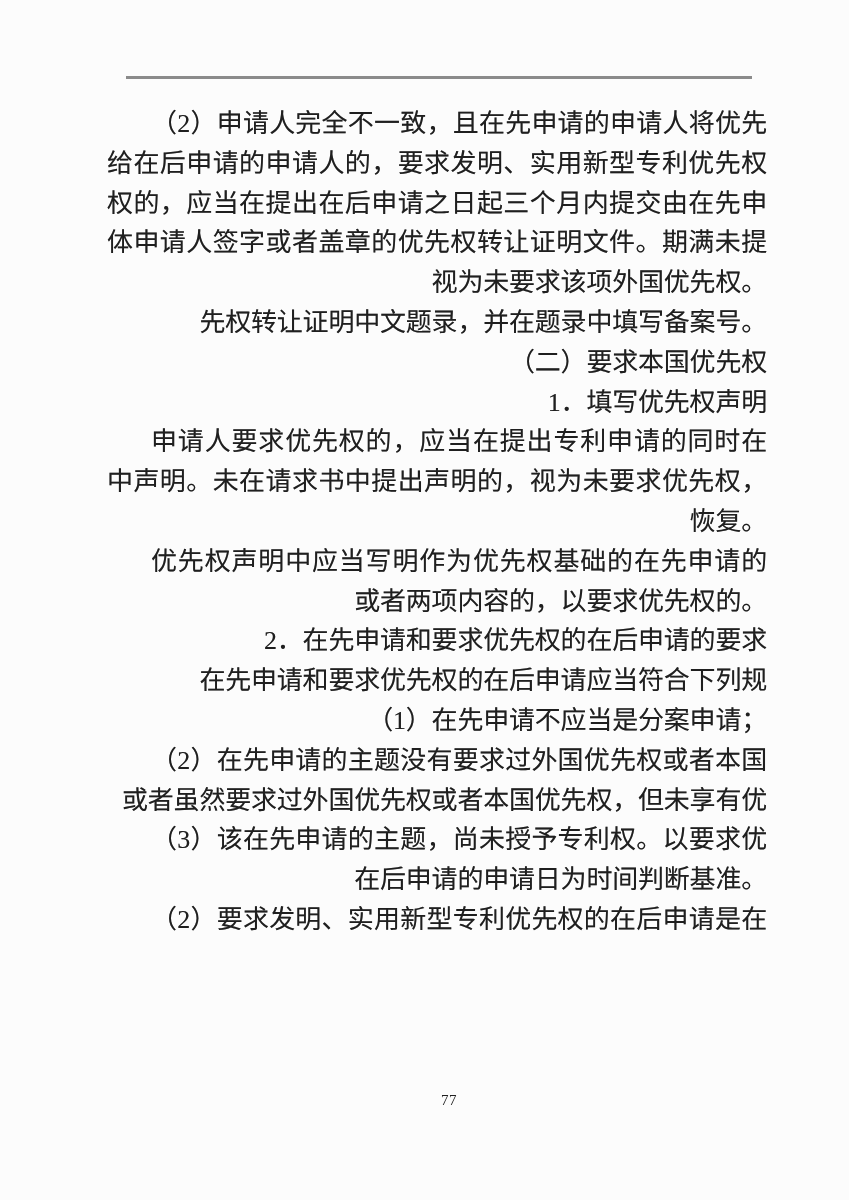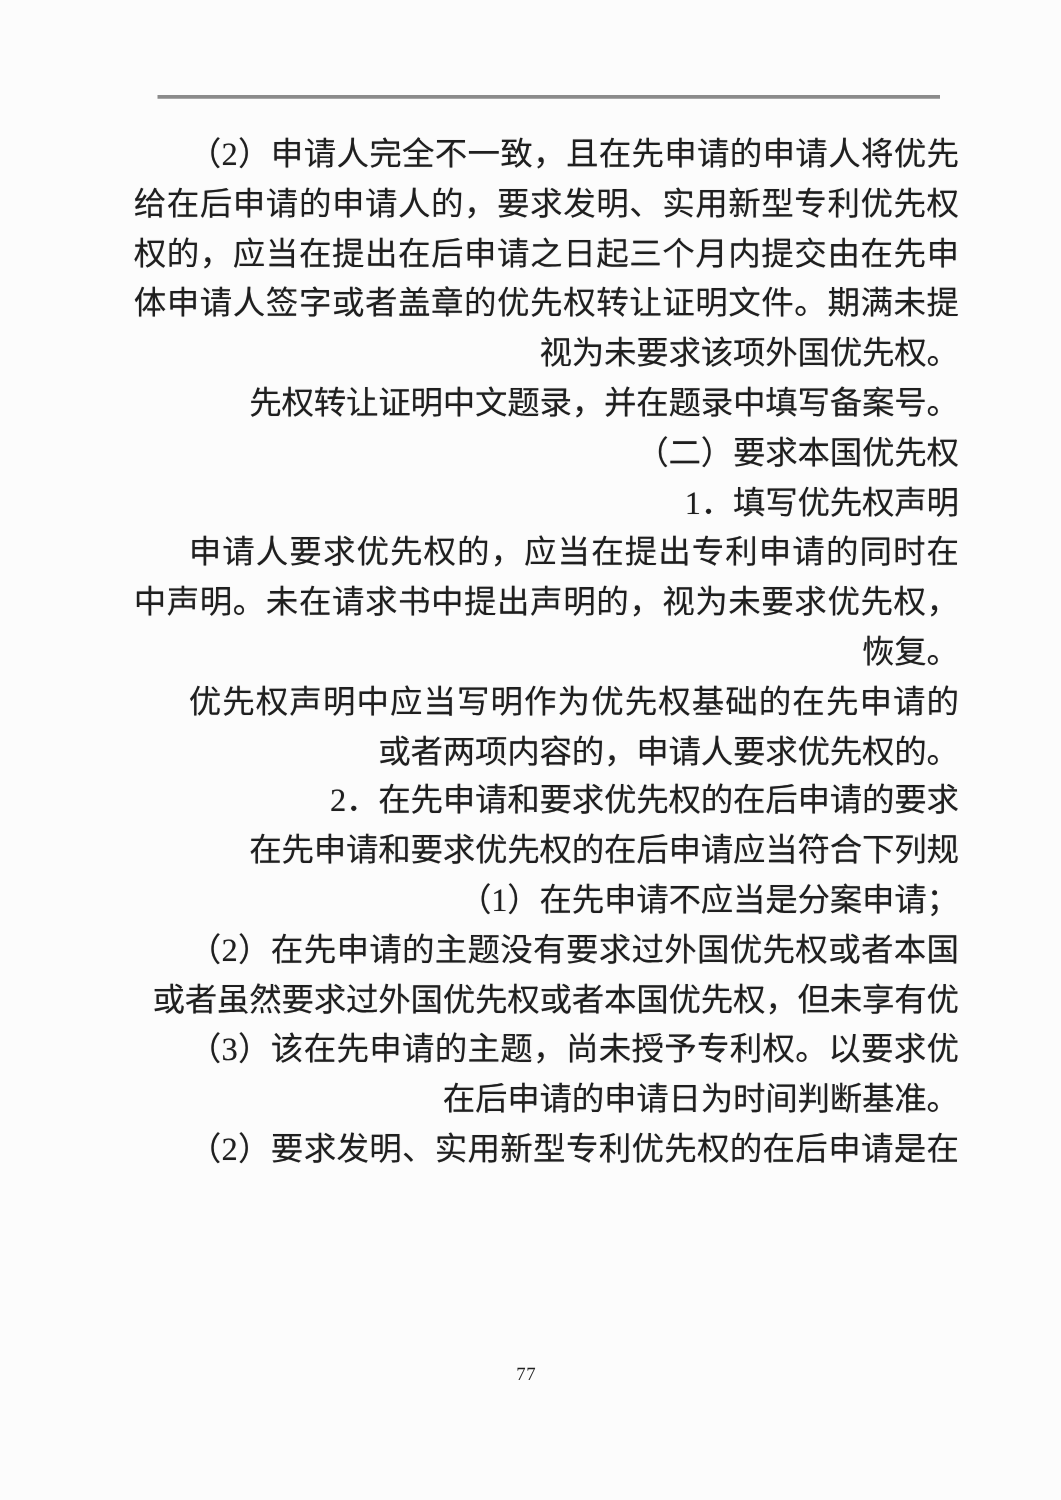--- a/index.html
+++ b/index.html
@@ -46,21 +46,21 @@
   .line.indent {
     padding-left: 44px;
   }
   .line.fill {
     text-align: justify;
     text-align-last: justify;
     text-justify: inter-character;
   }
   .pagenum {
     position: absolute;
-    left: 91px;
+    left: 119px;
     top: 1092px;
     width: 660px;
     text-align: center;
     font-size: 15px;
     letter-spacing: 0.5px;
     color: var(--text-color, #1e1e1e);
   }
 </style>
 </head>
 <body>
@@ -73,21 +73,21 @@
       <div class="line fill">权的，应当在提出在后申请之日起三个月内提交由在先申请的全</div>
       <div class="line fill">体申请人签字或者盖章的优先权转让证明文件。期满未提交的，</div>
       <div class="line">视为未要求该项外国优先权。</div>
       <div class="line">先权转让证明中文题录，并在题录中填写备案号。</div>
       <div class="line indent">（二）要求本国优先权</div>
       <div class="line indent">1．填写优先权声明</div>
       <div class="line indent fill">申请人要求优先权的，应当在提出专利申请的同时在请求书</div>
       <div class="line fill">中声明。未在请求书中提出声明的，视为未要求优先权，且不得</div>
       <div class="line">恢复。</div>
       <div class="line indent fill">优先权声明中应当写明作为优先权基础的在先申请的申请日、</div>
-      <div class="line">或者两项内容的，申请人要求优先权的。</div>
+      <div class="line">或者两项内容的，以要求优先权的。</div>
       <div class="line indent">2．在先申请和要求优先权的在后申请的要求</div>
       <div class="line indent">在先申请和要求优先权的在后申请应当符合下列规定：</div>
       <div class="line indent">（1）在先申请不应当是分案申请；</div>
       <div class="line indent fill">（2）在先申请的主题没有要求过外国优先权或者本国优先权，</div>
       <div class="line">或者虽然要求过外国优先权或者本国优先权，但未享有优先权；</div>
       <div class="line indent fill">（3）该在先申请的主题，尚未授予专利权。以要求优先权的</div>
       <div class="line">在后申请的申请日为时间判断基准。</div>
       <div class="line indent fill">（2）要求发明、实用新型专利优先权的在后申请是在其在先</div>
     </div>
   <div class="pagenum">77</div>

